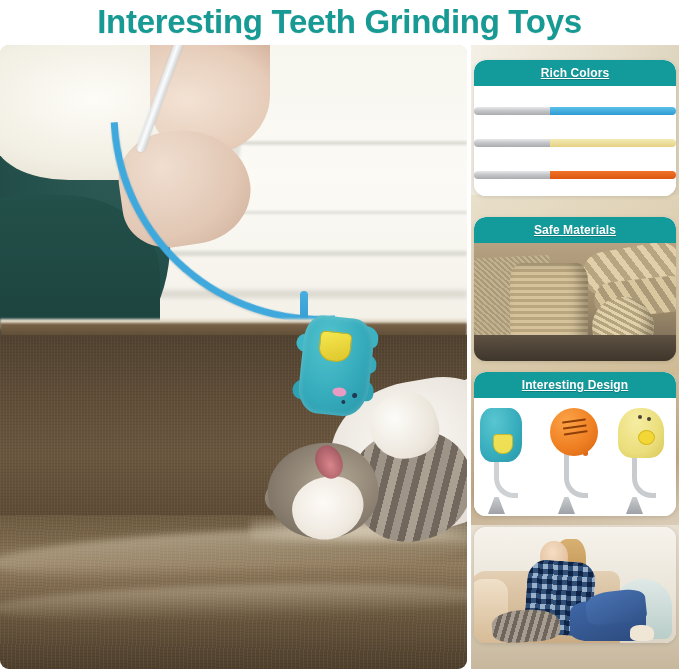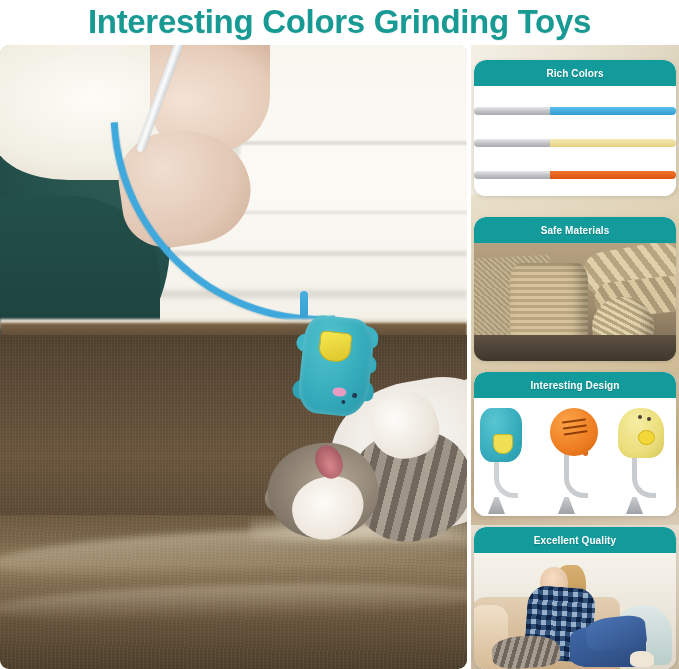--- a/index.html
+++ b/index.html
@@ -333,25 +333,26 @@
     box-shadow: 0 1px 4px rgba(0,0,0,0.12);
   }
   .card-head {
     height: 26px;
     background: #139A9B;
     display: flex; align-items: center; justify-content: center;
     border-radius: 12px 12px 0 0;
   }
   .card-title {
     color: #ffffff;
-    font-size: 10px;
+    font-size: 12px;
     font-weight: bold;
     letter-spacing: 0.1px;
     white-space: nowrap;
     text-shadow: 0 1px 1px rgba(0,0,0,0.18);
+    text-decoration: underline;
   }
   .card-body { position: relative; overflow: hidden; }
 
   
   #card-colors { top: 15px; }
   #card-colors .card-body { height: 110px; background: #fff; }
   .wand-row { position: absolute; left: 0; width: 202px; height: 8px; }
   .wand-grip {
     position: absolute; left: 0; top: 0; width: 78px; height: 100%;
     background: linear-gradient(180deg, #e8e8ea, #c6c7ca 45%, #a9abae);
@@ -532,21 +533,21 @@
   .q-foot {
     position: absolute; right: 22px; bottom: 2px; width: 24px; height: 16px;
     background: #efe6d6; border-radius: 40% 46% 30% 30%;
   }
 </style>
 </head>
 <body>
 
 <div id="page">
 
-  <div class="headline">Interesting Colors Grinding Toys</div>
+  <div class="headline">Interesting Teeth Grinding Toys</div>
 
   <div class="hero">
     <div class="hero-window">
       <div class="win-panel"></div>
       <div class="win-rail-a"></div>
       <div class="win-chair"></div>
       <div class="win-rail-b"></div>
       <div class="win-rail-c"></div>
       <div class="win-rail-d"></div>
       <div class="wall-left"></div>
@@ -669,23 +670,20 @@
         <div class="burlap"></div>
         <div class="rope-big"></div>
         <div class="rope-big2"></div>
         <div class="spool"></div>
         <div class="ball"></div>
         <div class="jute-floor"></div>
       </div>
     </div>
 
     <div class="card" id="card-quality">
-      <div class="card-head">
-        <span class="card-title">Excellent Quality</span>
-      </div>
       <div class="card-body">
         <div class="q-wall"></div>
         <div class="q-chair"></div>
         <div class="q-sofa"></div>
         <div class="q-sofa-arm"></div>
         <div class="q-hair"></div>
         <div class="q-head"></div>
         <div class="q-body"></div>
         <div class="q-jeans"></div>
         <div class="q-jeans2"></div>

